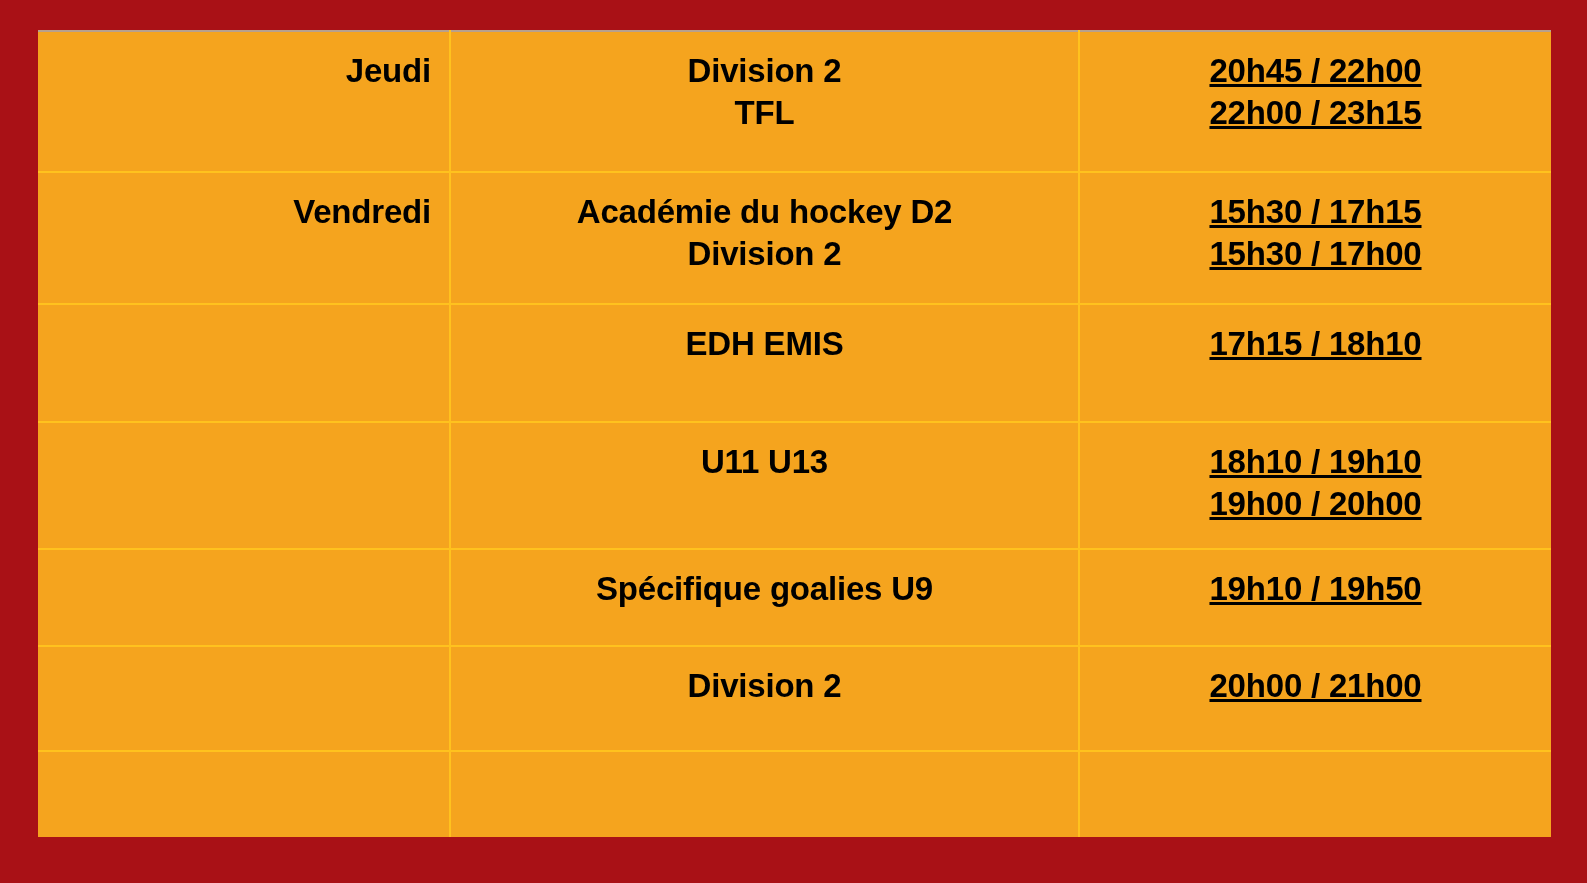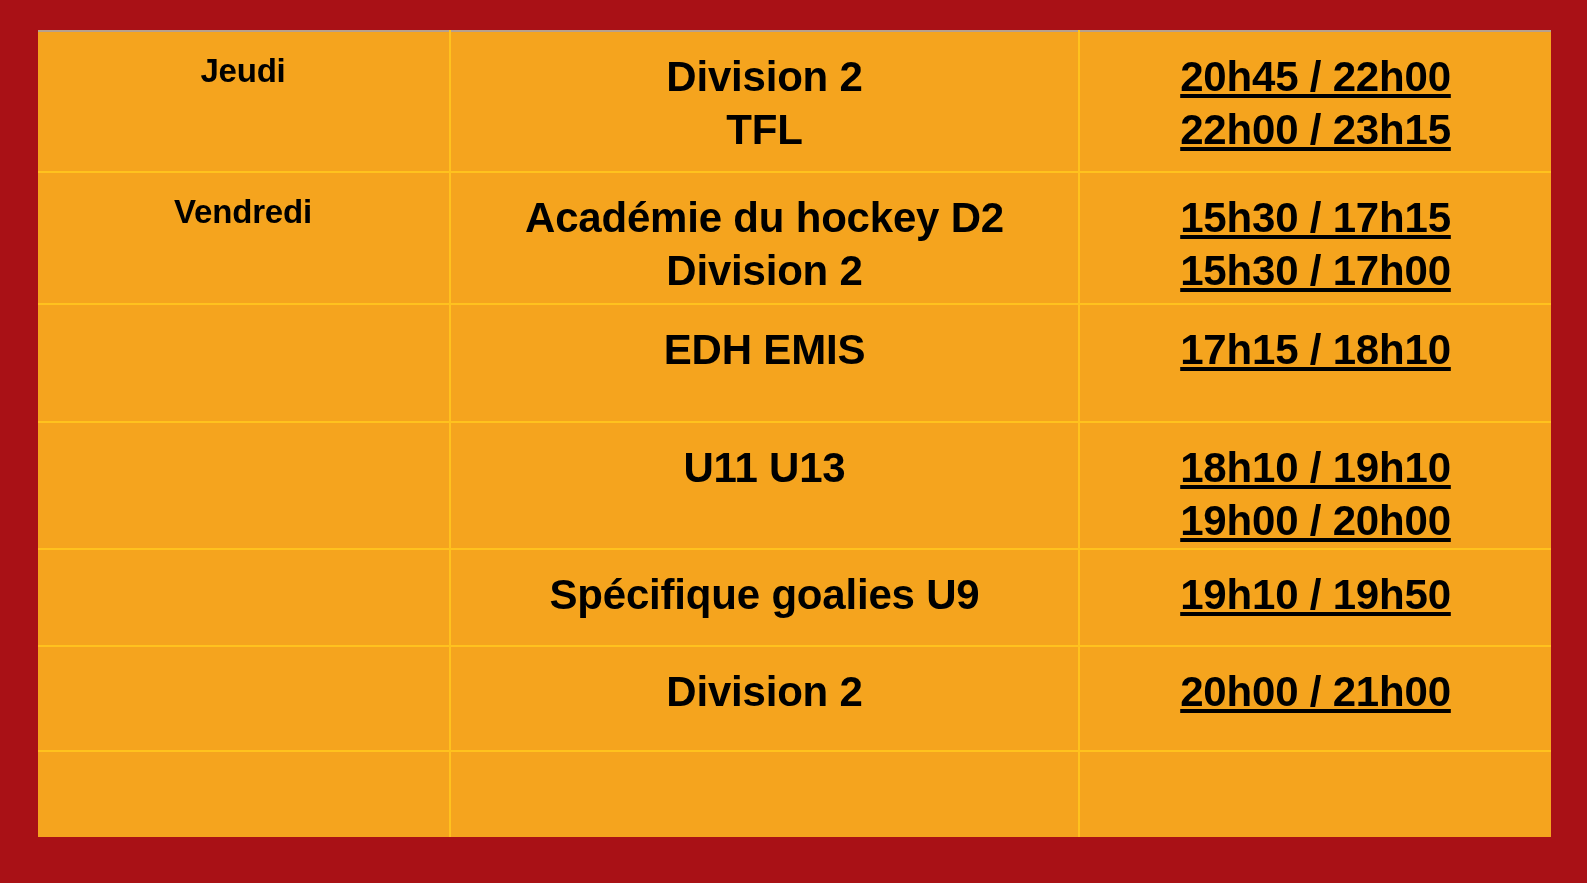--- a/index.html
+++ b/index.html
@@ -51,27 +51,27 @@
   }
 
   .col-day   { width: 412px; }
   .col-act   { width: 629px; }
   .col-time  { width: 472px; }
 
   .cell-inner {
     padding-top: 18px;
     padding-left: 18px;
     padding-right: 18px;
-    font-size: 42px;
+    font-size: 33px;
     font-weight: bold;
     line-height: 1.27;
     letter-spacing: -0.2px;
   }
   .cell-inner.day {
-    text-align: center;
+    text-align: right;
     padding-left: 17px;
     font-size: 33px;
   }
   .cell-inner.center {
     text-align: center;
     padding-left: 8px;
     padding-right: 8px;
   }
   .cell-inner .line {
     display: block;

